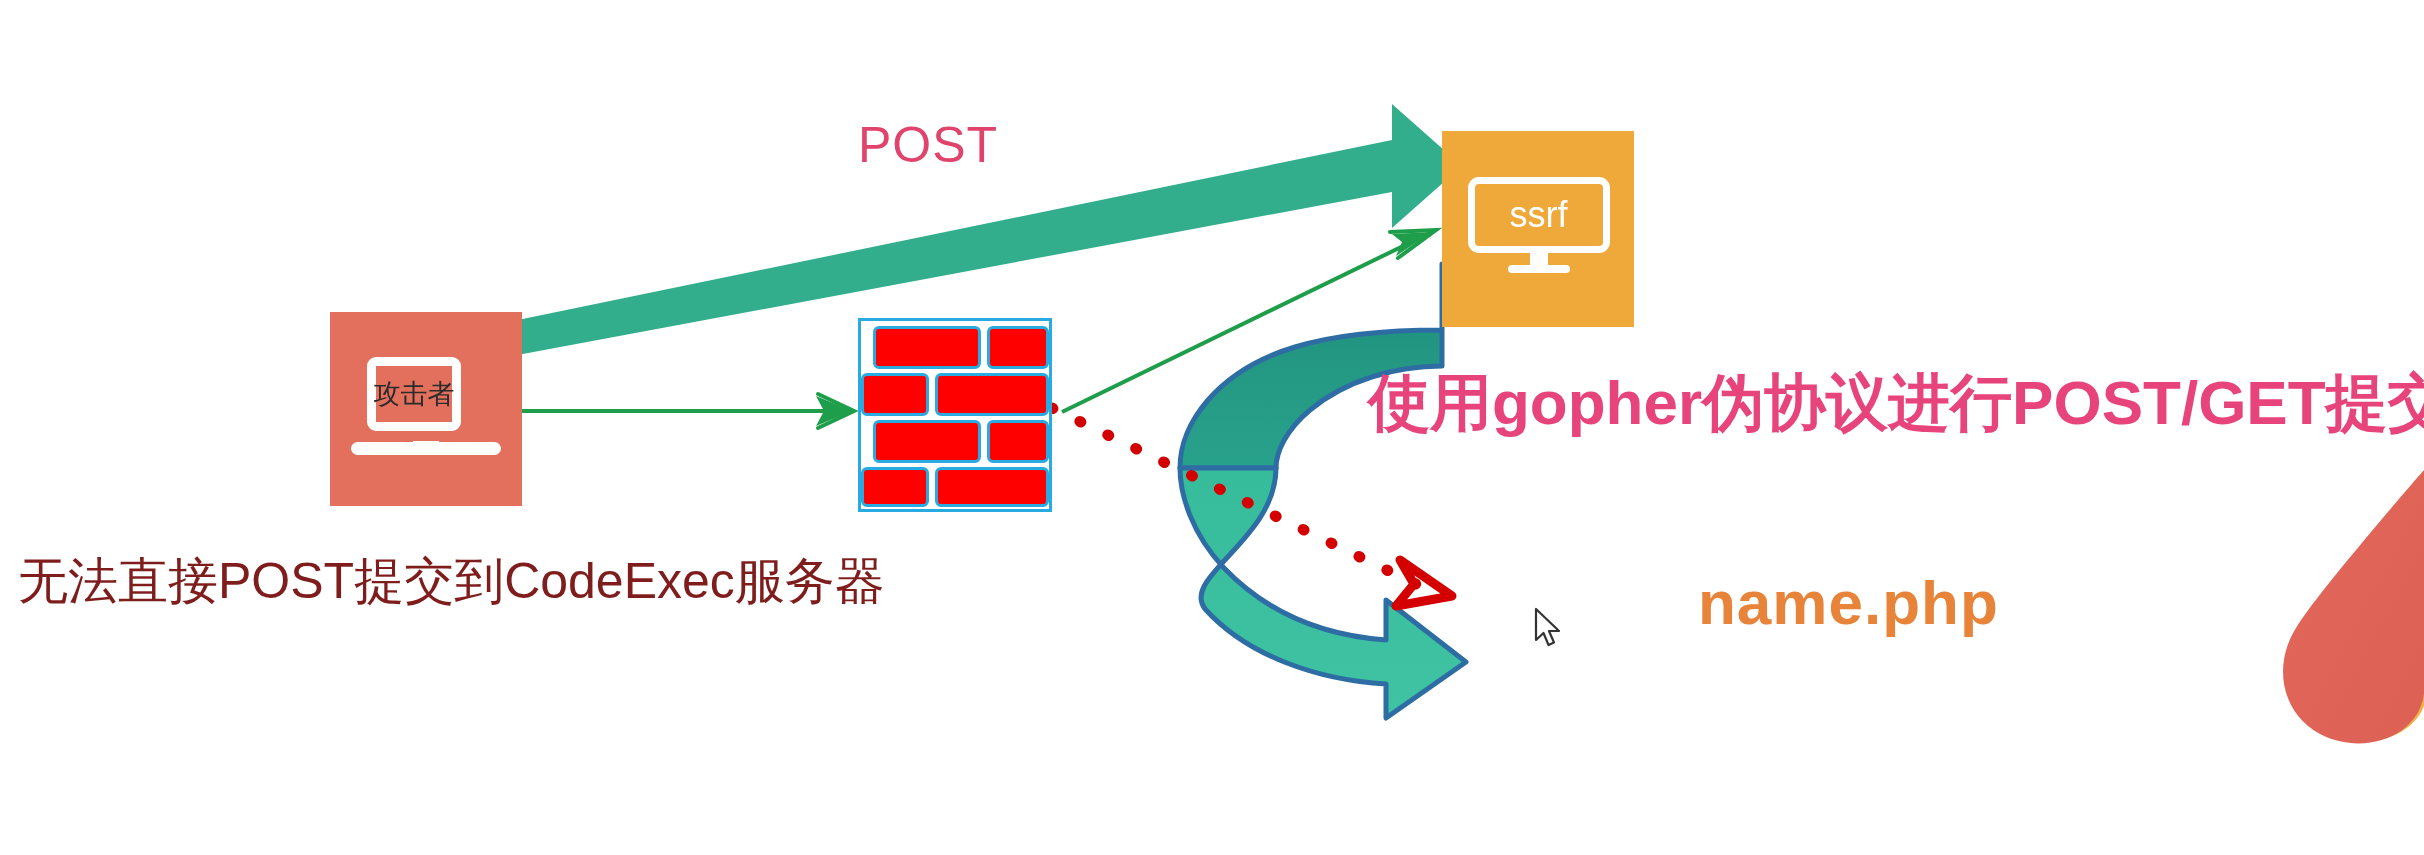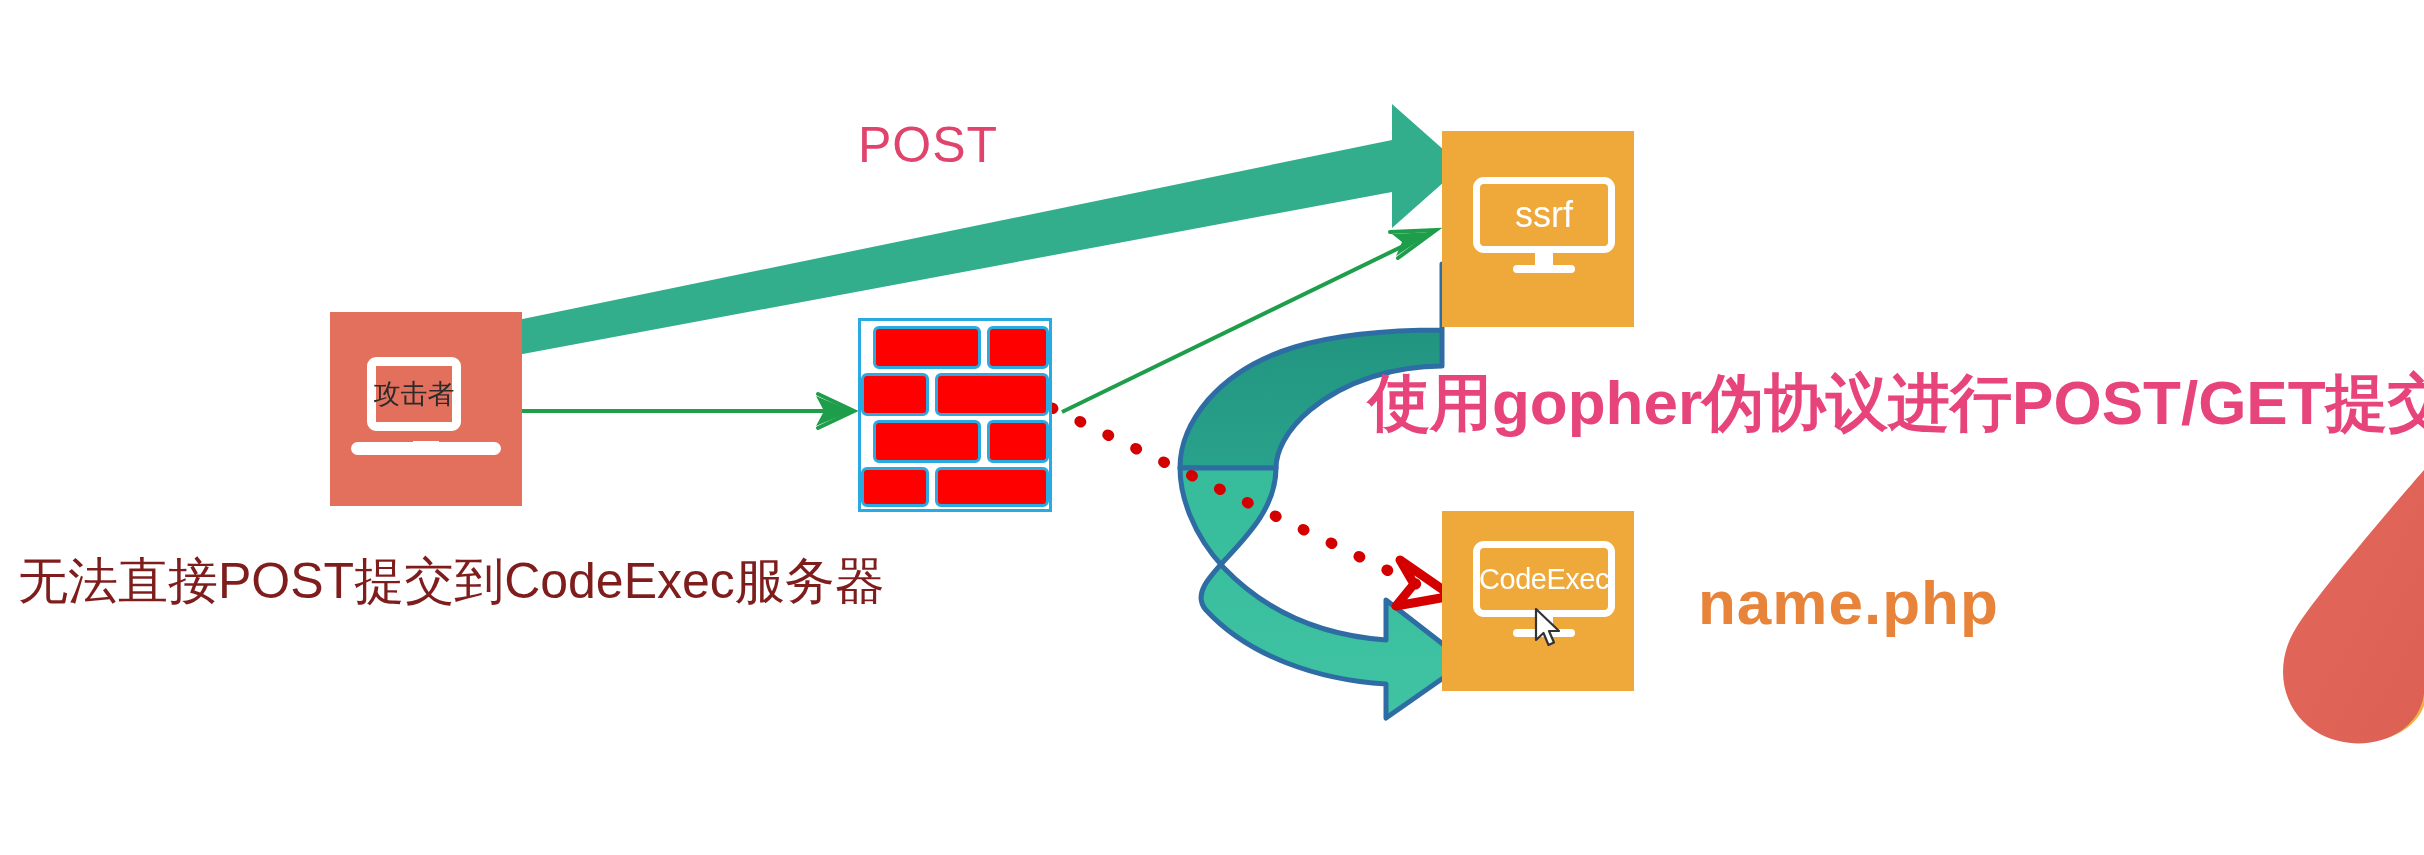--- a/index.html
+++ b/index.html
@@ -41,21 +41,21 @@
   .laptop .notch{
     position:absolute;left:62px;bottom:13px;width:26px;height:7px;
     background:#ffffff;border-radius:0 0 5px 5px;
   }
   .laptop .label{
     font-size:27px;color:#2b2b2b;font-weight:400;line-height:1;
     letter-spacing:0px;white-space:nowrap;
   }
 
   
-  .monitor{position:relative;width:130px;height:104px;}
+  .monitor{position:relative;width:130px;height:104px;padding-left:11px;}
   .monitor .screen{
     position:absolute;left:0;top:0;width:142px;height:76px;
     border:7px solid #ffffff;border-radius:11px;box-sizing:border-box;
     display:flex;align-items:center;justify-content:center;
   }
   .monitor .neck{
     position:absolute;left:62px;top:76px;width:18px;height:13px;background:#ffffff;
   }
   .monitor .foot{
     position:absolute;left:40px;top:88px;width:62px;height:8px;
@@ -198,29 +198,20 @@
   <div class="node node-ssrf">
     <div class="monitor">
       <div class="screen">
         <span class="label">ssrf</span>
       </div>
       <div class="neck"></div>
       <div class="foot"></div>
     </div>
   </div>
 
-  <div class="node node-codeexec">
-    <div class="monitor" style="transform:translateY(-8px);">
-      <div class="screen">
-        <span class="label small">CodeExec</span>
-      </div>
-      <div class="neck"></div>
-      <div class="foot"></div>
-    </div>
-  </div>
 
   <svg class="cursor" viewBox="0 0 30 42" xmlns="http://www.w3.org/2000/svg">
     <path d="M3,2 L3,33 L10.5,26 L15.5,38 L21,35.5 L16,24 L26,24 Z" fill="#ffffff" stroke="#333333" stroke-width="2.2" stroke-linejoin="round"></path>
   </svg>
 
   <div class="txt txt-post">POST</div>
 
   <div class="txt txt-gopher">使用gopher伪协议进行POST/GET提交</div>
 
   <div class="txt txt-noblock">无法直接POST提交到CodeExec服务器</div>

